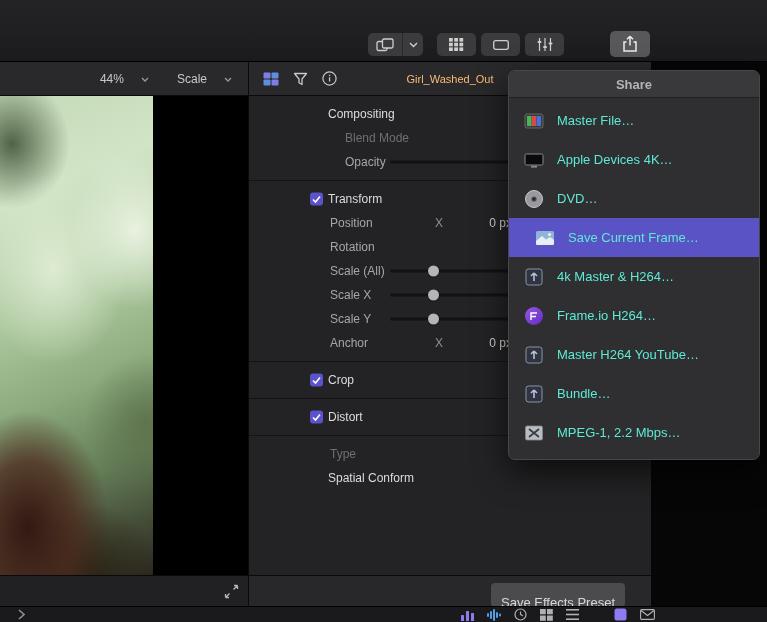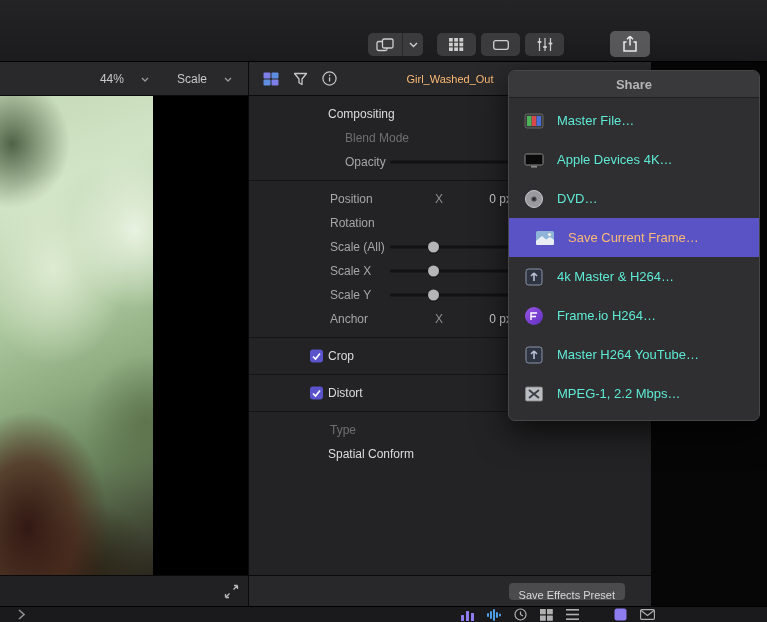--- a/index.html
+++ b/index.html
@@ -72,42 +72,42 @@
   .insp-row .dial { position:absolute; left:220px; top:50%; transform:translateY(-50%);
                     width:14px; height:14px; display:flex; }
 
   
   .viewer-footer { position:absolute; left:0; top:575px; width:248px; height:31px; background:#212123;
                    border-top:1px solid #0a0a0a; }
   .expand-btn { position:absolute; right:7px; top:6px; width:19px; height:19px; background:none; border:none;
                 display:flex; align-items:center; justify-content:center; }
   .insp-footer { position:absolute; left:248px; top:575px; width:403px; height:31px; background:#28282a;
                  border-top:1px solid #0a0a0a; border-left:1px solid #0a0a0a; }
-  .save-preset-btn { position:absolute; right:26px; top:7px; height:17px; padding:4px 10px; background:#4b4b4d;
-                     border:none; border-radius:4px; color:#d8d8d8; font-size:11px; line-height:16px; }
+  .save-preset-btn { position:absolute; right:26px; top:7px; height:17px; padding:12px 10px; background:#4b4b4d;
+                     border:none; border-radius:4px; color:#d8d8d8; font-size:13px; line-height:16px; }
   .right-void { position:absolute; left:651px; top:62px; width:116px; height:560px; background:#060606; }
 
   
   .bottom-strip { position:absolute; left:0; top:606px; width:767px; height:16px; background:#1a1a1c;
                   border-top:1px solid #000; display:flex; align-items:center; }
   .bs-chevron { margin-left:18px; display:flex; }
   .bs-icons { margin-left:auto; margin-right:112px; display:flex; gap:13px; align-items:center; }
   .bs-icons .bs-icon { display:flex; }
   .bs-icons .bs-icon.gap-left { margin-left:22px; }
 
   
   .share-popover { position:absolute; left:508px; top:70px; width:252px; background:#2f2f31;
                    border:1px solid #47474a; border-radius:7px; box-shadow:0 12px 32px rgba(0,0,0,0.65);
                    z-index:10; overflow:hidden; }
   .sp-header { height:27px; display:flex; align-items:center; justify-content:center; color:#b4b4b4;
                font-size:13px; font-weight:700; background:#39393b; border-bottom:1px solid #202022; }
   .sp-items { padding:3px 0 7px; }
   .sp-item { height:39px; display:flex; align-items:center; padding-left:13px; gap:12px;
              color:#5eead4; font-size:13px; }
-  .sp-item.selected { background:#5a53c6; color:#fdba74;padding-left:24px; }
+  .sp-item.selected { background:#5a53c6; color:#5eead4;padding-left:24px; }
   .sp-item .sp-icon { width:23px; height:23px; display:flex; align-items:center; justify-content:center; flex:0 0 23px; }
 </style>
 </head>
 <body>
 
 <div class="screen">
 
   <div class="toolbar">
     <div class="tb-split">
       <span class="seg seg-main">
@@ -228,20 +228,28 @@
         </div>
         <div class="insp-row label dim indent2">
           <span class="lab">Blend Mode</span>
         </div>
         <div class="insp-row slider indent2">
           <span class="lab">Opacity</span>
           <span class="slider-track"></span>
           <span class="slider-knob" style="left: 224.8px;"></span>
         </div>
         <div class="insp-divider"></div>
+        <div class="insp-row section-check">
+          <span class="checkbox">
+            <svg width="9" height="8" viewBox="0 0 9 8">
+              <path d="M1 4 L3.5 6.5 L8 1" stroke="#fff" stroke-width="1.6" fill="none"></path>
+            </svg>
+          </span>
+          <span class="lab">Transform</span>
+        </div>
         <div class="insp-row xy">
           <span class="lab">Position</span>
           <span class="axis-label x">X</span>
           <span class="axis-value">0 px</span>
           <span class="axis-label y">Y</span>
         </div>
         <div class="insp-row dial">
           <span class="lab">Rotation</span>
           <span class="dial">
             <svg width="14" height="14" viewBox="0 0 14 14">
@@ -454,20 +462,29 @@
             <svg width="22" height="22" viewBox="0 0 22 22">
               <rect x="3" y="3" width="16" height="16" rx="2.5" fill="#2e3442" stroke="#8a94a8" stroke-width="1"></rect>
               <path d="M11 15 V7 M11 7 L8 10 M11 7 L14 10" stroke="#b8c2d4" stroke-width="1.6" fill="none"></path>
             </svg>
           </span>
           <span class="sp-label">Master H264 YouTube…</span>
         </div>
         <div class="sp-item">
           <span class="sp-icon">
             <svg width="22" height="22" viewBox="0 0 22 22">
+              <rect x="3" y="3" width="16" height="16" rx="2.5" fill="#2e3442" stroke="#8a94a8" stroke-width="1"></rect>
+              <path d="M11 15 V7 M11 7 L8 10 M11 7 L14 10" stroke="#b8c2d4" stroke-width="1.6" fill="none"></path>
+            </svg>
+          </span>
+          <span class="sp-label">Bundle…</span>
+        </div>
+        <div class="sp-item">
+          <span class="sp-icon">
+            <svg width="22" height="22" viewBox="0 0 22 22">
               <rect x="2.5" y="4" width="17" height="14" rx="1.5" fill="#b9bdc2" stroke="#888" stroke-width="0.8"></rect>
               <path d="M6 7 L16 15 M16 7 L6 15" stroke="#3a3e44" stroke-width="1.8"></path>
             </svg>
           </span>
           <span class="sp-label">MPEG-1, 2.2 Mbps…</span>
         </div>
       </div>
   </div>
 
 </div>

